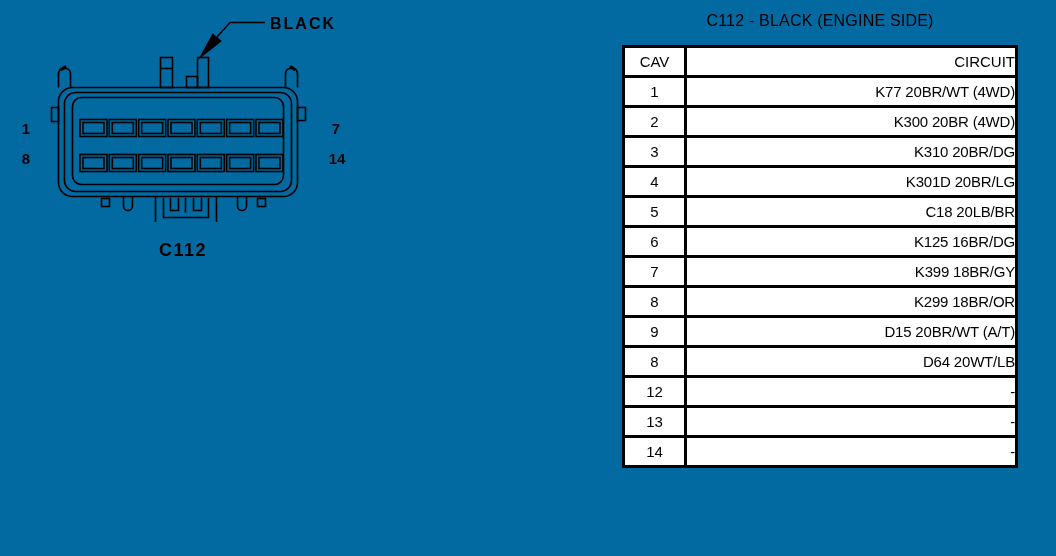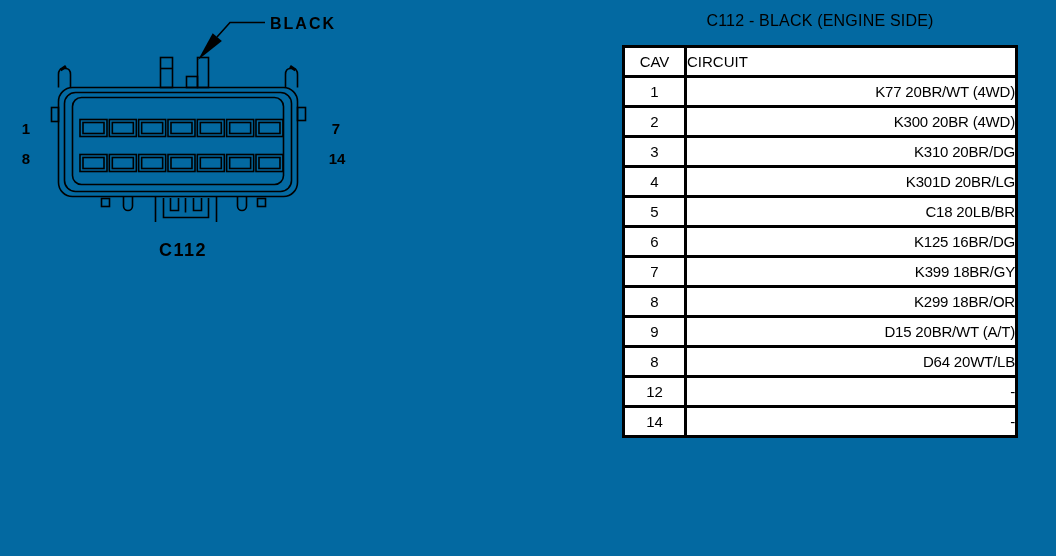--- a/index.html
+++ b/index.html
@@ -32,21 +32,21 @@
     background:#fff;
   }
   .circuit-table th, .circuit-table td {
     border:3px solid #000;
     height:30px;
     font-size:15px; font-weight:400;
     padding:0;
     overflow:hidden; white-space:nowrap;
   }
   .circuit-table .cav-col { width:62px; text-align:center; }
-  .circuit-table td.circuit-col, .circuit-table th.circuit-col { text-align:left; }
+  .circuit-table td.circuit-col, .circuit-table th.circuit-col { text-align:right; }
   .circuit-table td.circuit-col { text-align:right; padding-left:10px; letter-spacing:-0.2px; }
 </style>
 </head>
 <body>
 
 <div class="stage">
 
   <svg class="connector-svg" width="380" height="270" viewBox="0 0 380 270">
     <g fill="none" stroke="#000" stroke-width="1.6">
 
@@ -180,20 +180,24 @@
   <tr>
     <td class="cav-col">8</td>
     <td class="circuit-col">D64 20WT/LB</td>
   </tr>
 
   <tr>
     <td class="cav-col">12</td>
     <td class="circuit-col">-</td>
   </tr>
 
+  <tr>
+    <td class="cav-col">13</td>
+    <td class="circuit-col">-</td>
+  </tr>
 
   <tr>
     <td class="cav-col">14</td>
     <td class="circuit-col">-</td>
   </tr>
 </tbody>
   </table>
 
 </div>
 

